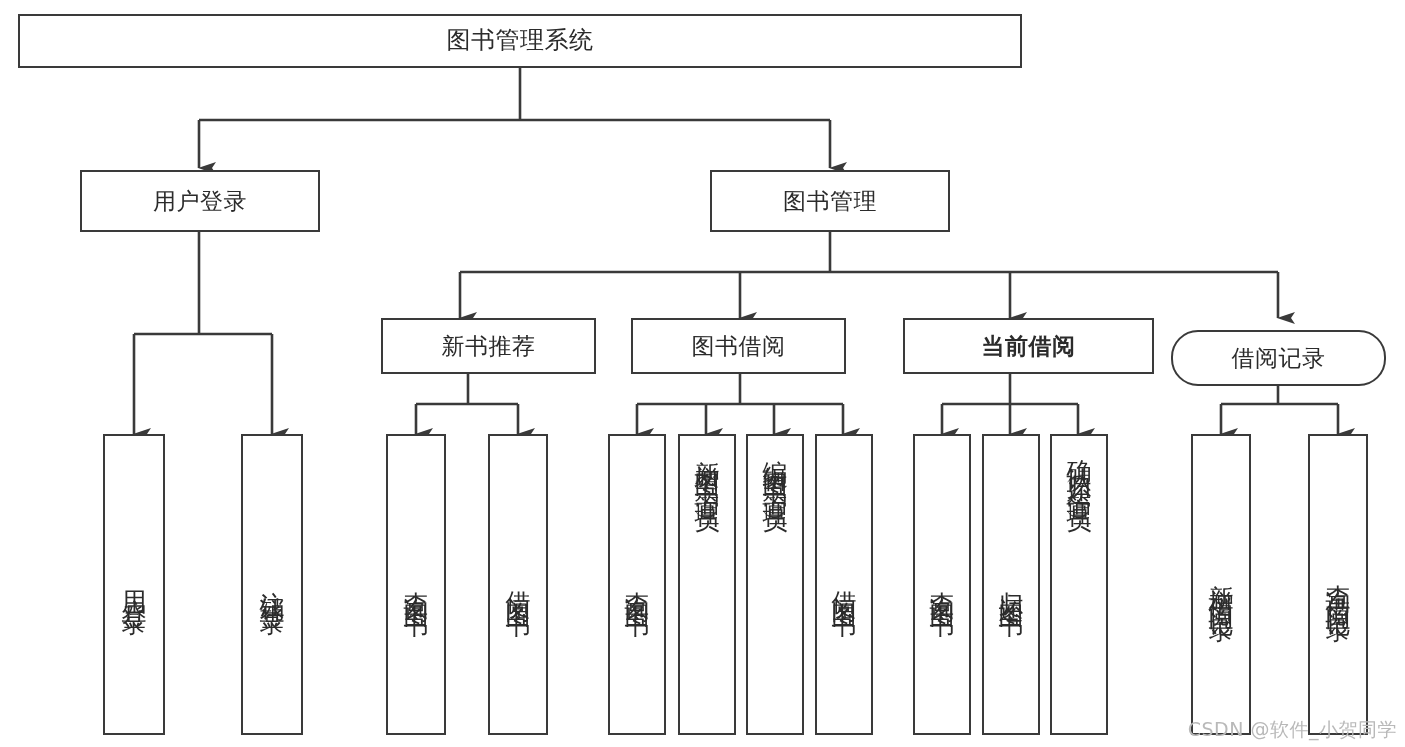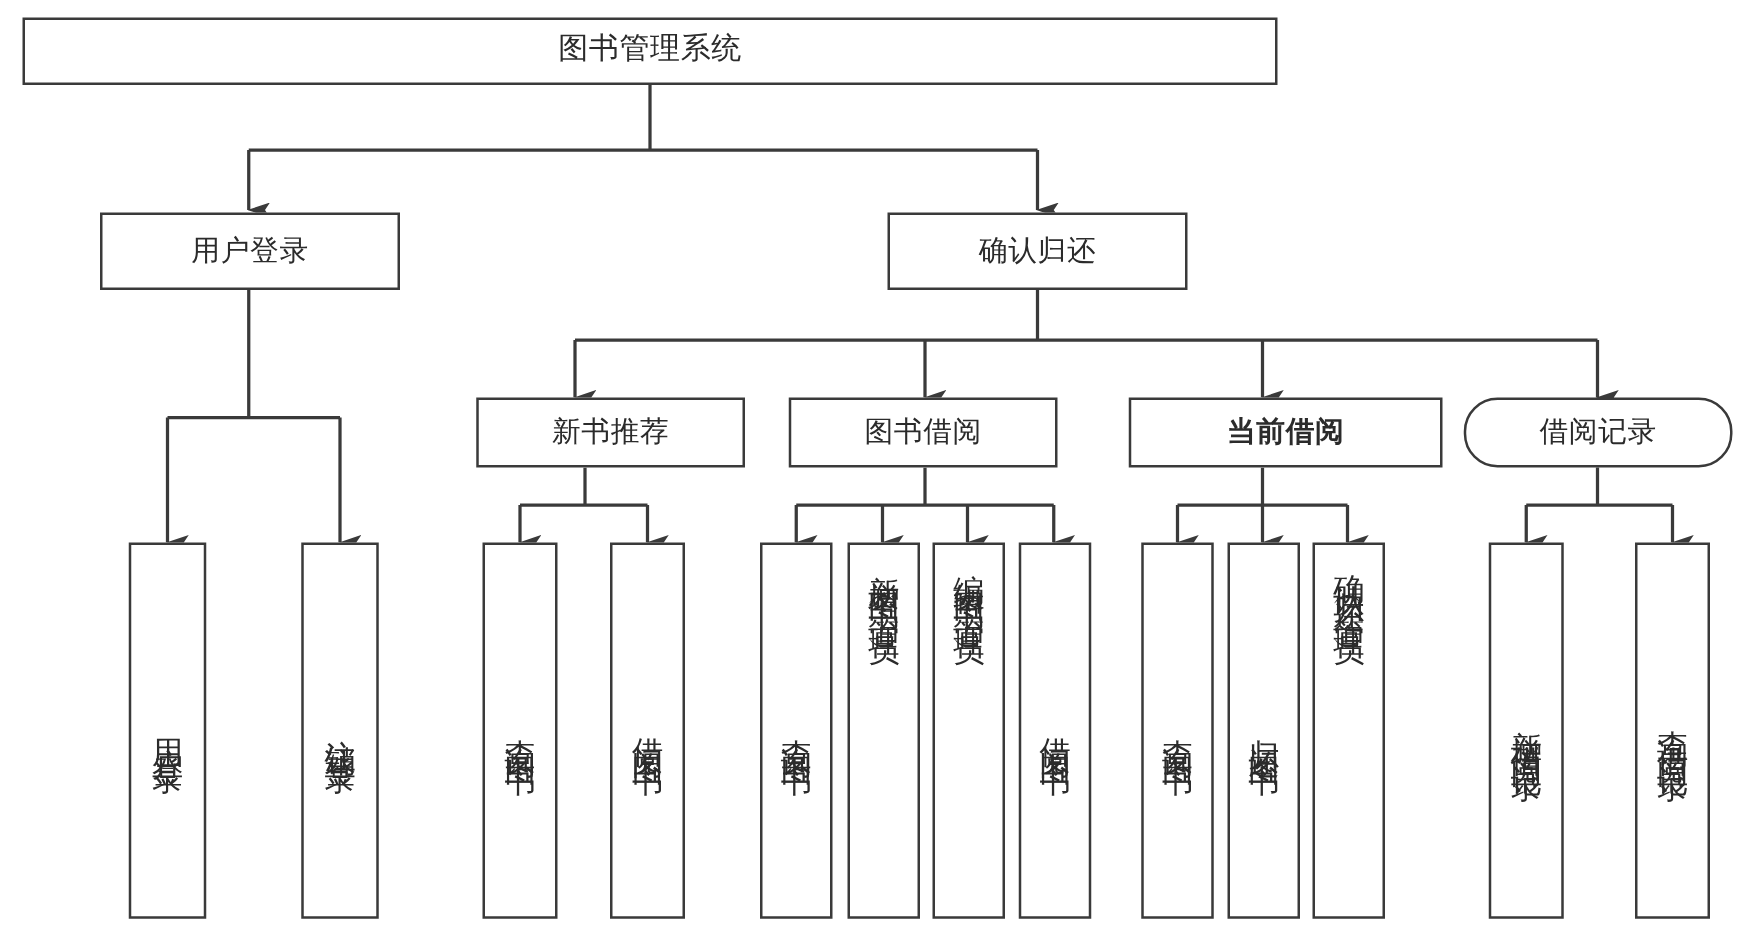--- a/index.html
+++ b/index.html
@@ -41,21 +41,21 @@
     display: block;
     text-align: center;
     line-height: 1.15;
     letter-spacing: 0.5px;
   }
   
   .node.horiz .label {
     writing-mode: horizontal-tb;
     font-size: 23px;
   }
-  .node.root .label { font-size: 24px; font-family: Liberation Mono, monospace; }
+  .node.root .label { font-size: 24px; }
   
   .node.vert {
     align-items: flex-start;
     justify-content: center;
     padding-top: 4px;
   }
   .node.vert .label {
     writing-mode: vertical-rl;
     text-orientation: upright;
     font-size: 25px;
@@ -136,33 +136,33 @@
   </svg>
 
   <div class="node horiz root" style="left:18px; top:14px; width:1004px; height:54px;">
     <span class="label">图书管理系统</span>
   </div>
 
   <div class="node horiz" style="left:80px; top:170px; width:240px; height:62px;">
     <span class="label">用户登录</span>
   </div>
   <div class="node horiz" style="left:710px; top:170px; width:240px; height:62px;">
-    <span class="label">确认归还</span>
+    <span class="label">图书管理</span>
   </div>
 
   <div class="node horiz" style="left:361px; top:318px; width:215px; height:56px;margin-left:20px;">
     <span class="label">新书推荐</span>
   </div>
   <div class="node horiz" style="left:631px; top:318px; width:215px; height:56px;">
     <span class="label">图书借阅</span>
   </div>
   <div class="node horiz" style="left:903px; top:318px; width:251px; height:56px;font-weight:bold;">
     <span class="label">当前借阅</span>
   </div>
-  <div class="node horiz" style="left:1171px; top:318px; width:215px; height:56px;border-radius:27px;">
+  <div class="node horiz" style="left:1171px; top:330px; width:215px; height:56px;border-radius:27px;">
     <span class="label">借阅记录</span>
   </div>
 
   <div class="node vert mid" style="left:103px; top:434px; width:62px; height:301px;">
     <span class="label">用户登录</span>
   </div>
   <div class="node vert mid" style="left:241px; top:434px; width:62px; height:301px;">
     <span class="label">注销登录</span>
   </div>
 
@@ -196,14 +196,15 @@
     <span class="label">确认归还（管理员）</span>
   </div>
 
   <div class="node vert mid" style="left:1191px; top:434px; width:60px; height:301px;">
     <span class="label">新增借阅记录</span>
   </div>
   <div class="node vert mid" style="left:1308px; top:434px; width:60px; height:301px;">
     <span class="label">查询借阅记录</span>
   </div>
 
+  <div class="watermark">CSDN @软件_小贺同学</div>
 
 </div>
 
 </body></html>

